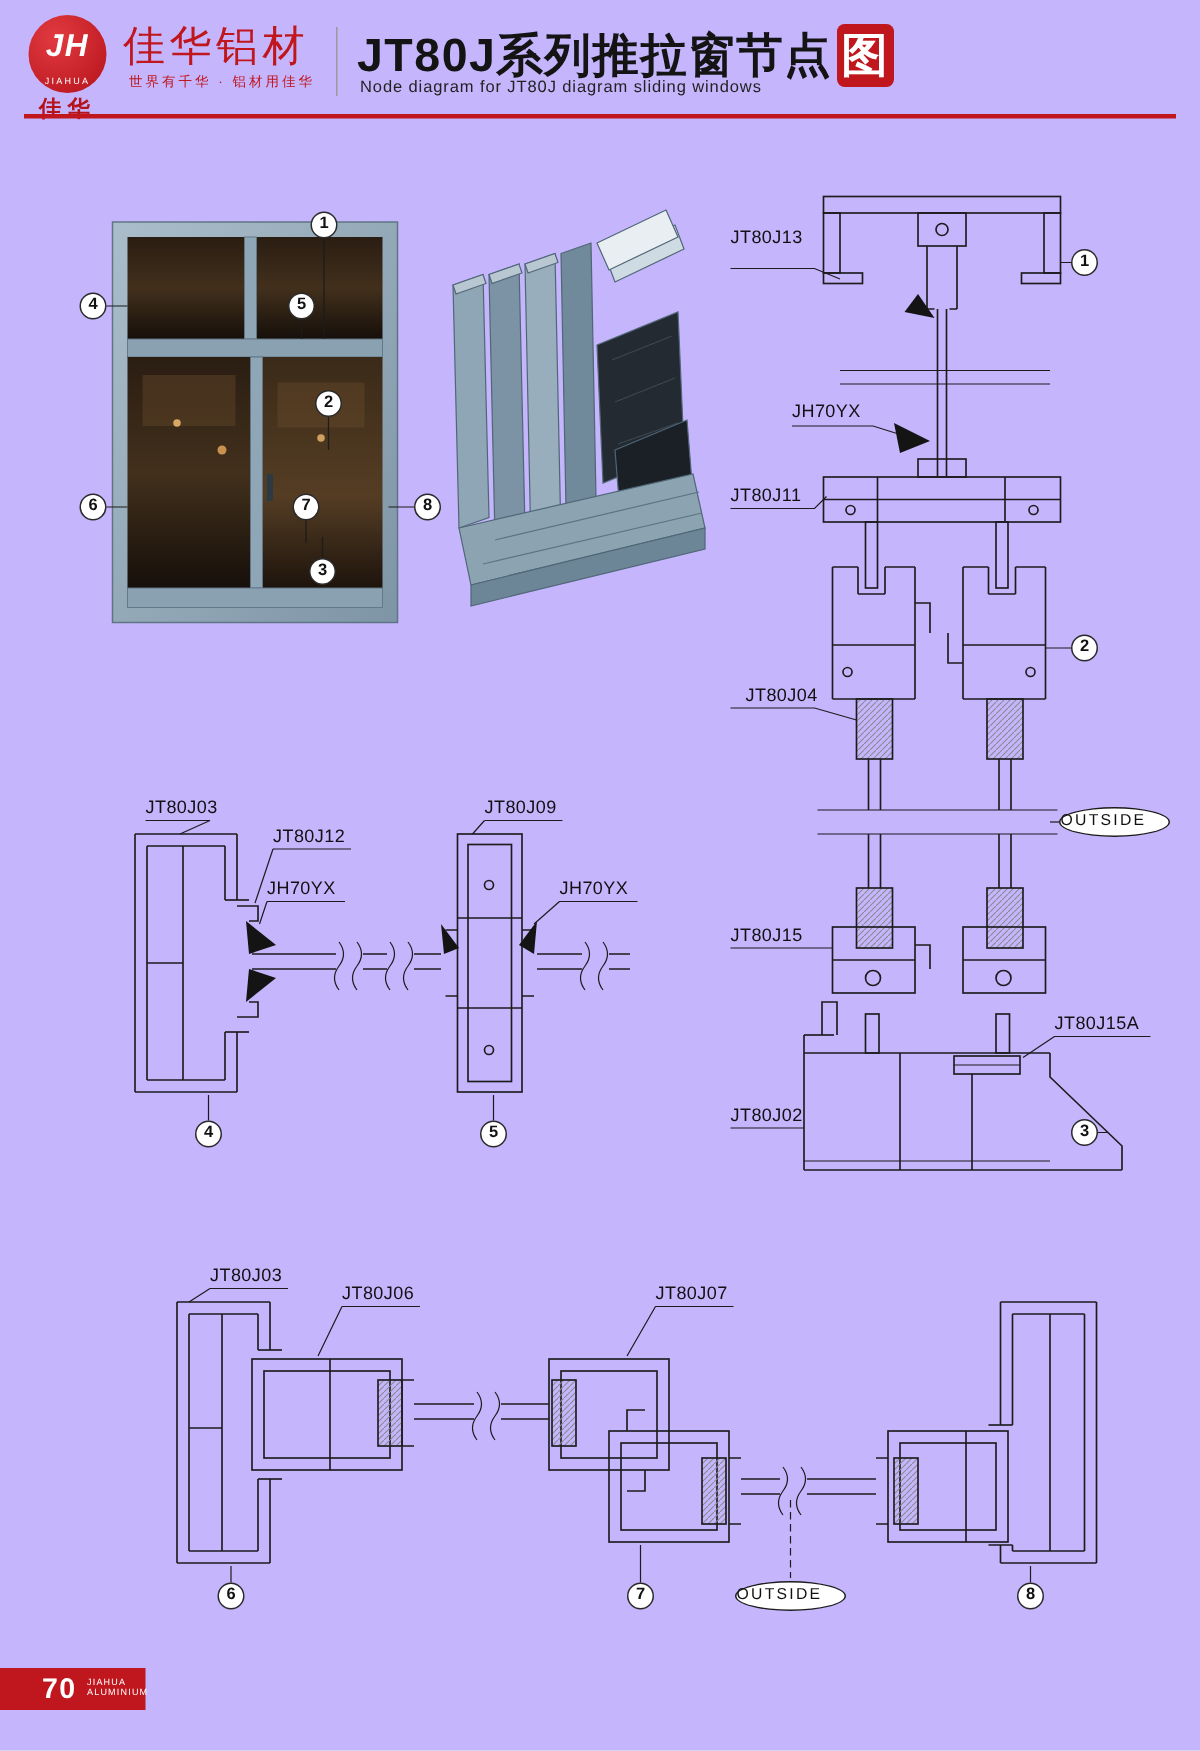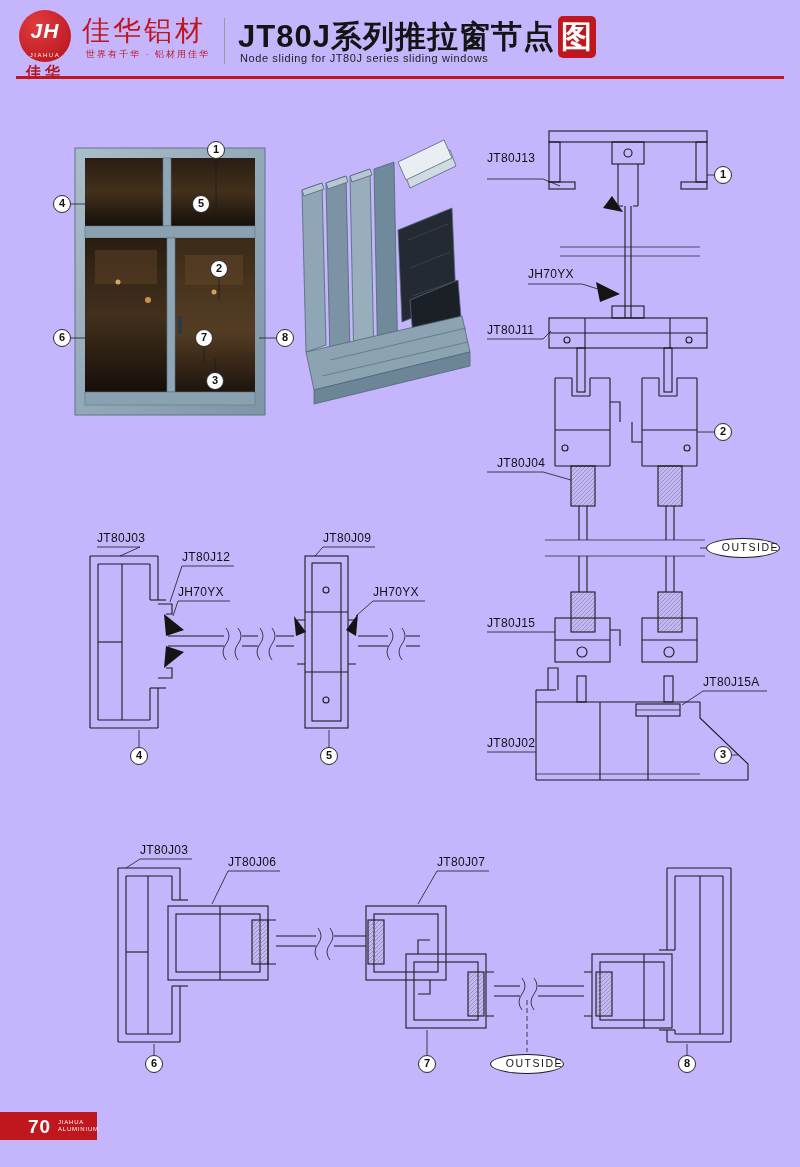--- a/index.html
+++ b/index.html
@@ -20,21 +20,21 @@
   .vdiv{position:absolute;left:224px;top:18px;width:1px;height:46px;background:#9a9a9a}
   .title-cn{position:absolute;left:238px;top:16px;font-size:31px;font-weight:bold;color:#141414;letter-spacing:1px}
   .title-badge{display:inline-block;background:#c0161d;color:#fff;border-radius:5px;padding:0 3px;margin-left:3px}
   .subtitle{position:absolute;left:240px;top:52px;font-size:11px;color:#222;letter-spacing:0.6px}
   .red-rule{position:absolute;left:16px;top:76px;width:768px;height:3px;background:#c0161d}
   
   .lbl{position:absolute;font-size:12px;color:#111;white-space:nowrap;letter-spacing:0.3px}
   .callout{position:absolute;width:18px;height:18px;border:1.3px solid #2a2a2a;border-radius:50%;
     background:#fff;font-size:11px;line-height:15.5px;text-align:center;color:#111;font-weight:bold}
   .oval{position:absolute;width:74px;height:20px;border:1.3px solid #1c1c1c;border-radius:50%;
-    background:#fff;font-size:10.5px;line-height:17.5px;text-align:right;letter-spacing:1.5px;color:#111}
+    background:#fff;font-size:10.5px;line-height:17.5px;text-align:left;letter-spacing:1.5px;color:#111}
   
   .footer-bar{position:absolute;left:0;top:1112px;width:97px;height:28px;background:#c0161d;color:#fff}
   .page-num{position:absolute;left:28px;top:4px;font-size:19px;font-weight:bold;letter-spacing:1px}
   .footer-brand{position:absolute;left:58px;top:7px;font-size:6px;line-height:7px;letter-spacing:0.8px}
 </style>
 </head>
 <body>
 
 <div class="page">
 
@@ -319,21 +319,21 @@
       <div class="logo-circle">
         <span class="logo-jh">JH</span>
         <span class="logo-ring">JIAHUA</span>
       </div>
       <div class="logo-cn-small">佳华</div>
     </div>
     <div class="brand-cn">佳华铝材</div>
     <div class="tagline">世界有千华 · 铝材用佳华</div>
     <div class="vdiv"></div>
     <div class="title-cn"><span>JT80J系列推拉窗节点</span><span class="title-badge">图</span></div>
-    <div class="subtitle">Node sliding for JT80J series sliding windows</div>
+    <div class="subtitle">Node diagram for JT80J diagram sliding windows</div>
     <div class="red-rule"></div>
   </div>
 
   <div class="lbl" style="left:487px;top:151px">JT80J13</div>
   <div class="lbl" style="left:528px;top:267px">JH70YX</div>
   <div class="lbl" style="left:487px;top:323px">JT80J11</div>
   <div class="lbl" style="left:497px;top:456px">JT80J04</div>
   <div class="lbl" style="left:487px;top:616px">JT80J15</div>
   <div class="lbl" style="left:703px;top:675px">JT80J15A</div>
   <div class="lbl" style="left:487px;top:736px">JT80J02</div>

